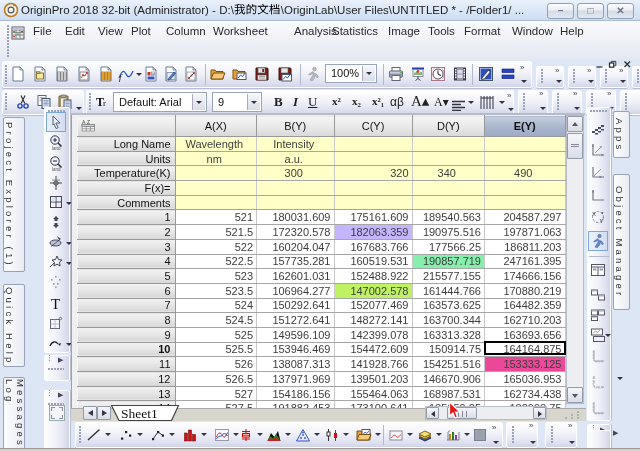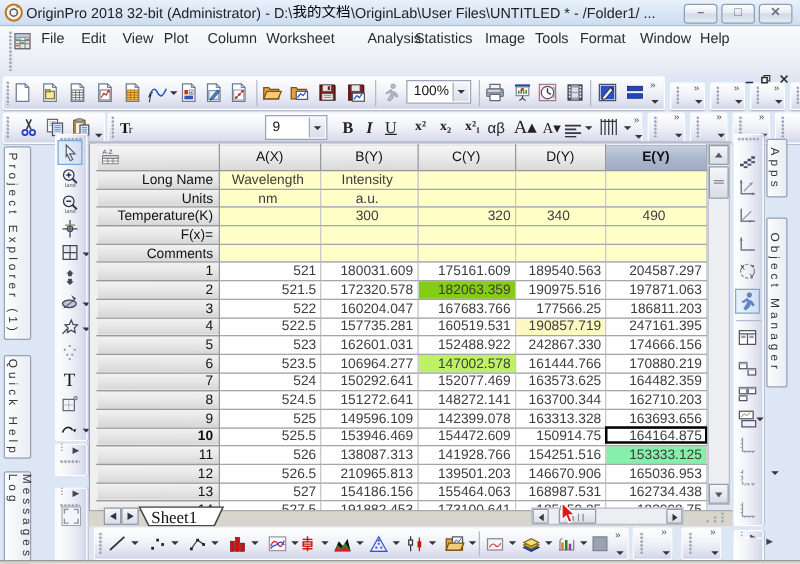--- a/index.html
+++ b/index.html
@@ -267,20 +267,23 @@
         <rect x="7" y="6" width="7" height="8.5" fill="#dce6f8" stroke="#456"></rect>
         <path d="M8.5 8h4M8.5 9.5h4M8.5 11h4M8.5 12.5h4" stroke="#78a" stroke-width="0.7"></path>
       </svg></div>
 <div class="abs dd" style="left:76px;top:107px"></div>
 <div class="abs tbrow" style="left:86px;top:90px;width:428px;height:25px"></div>
 <div class="abs grip hgrip" style="left:89px;top:93px;height:18px"></div>
 <div class="abs" style="left:95px;top:94px;width:16px;height:16px;"><svg width="16" height="16" viewBox="0 0 16 16">
         <text x="1" y="12" font-size="12" font-family="Liberation Serif" fill="#111" font-weight="bold">T</text>
         <text x="8" y="12" font-size="9" font-family="Liberation Serif" fill="#111">r</text>
       </svg></div>
+<div class="abs combo" style="left:113px;top:92px;width:94px;height:20px;padding:3px 0 0 5px">Default: Arial<div class="cdd">
+        <div class="dd"></div>
+      </div></div>
 <div class="abs combo" style="left:212px;top:92px;width:50px;height:20px;padding:3px 0 0 5px">9<div class="cdd">
         <div class="dd"></div>
       </div></div>
 <div class="abs tbtxt" style="left:274px;top:94px;font-size:13px;font-family:&quot;Liberation Serif&quot;;font-weight:bold">B</div>
 <div class="abs tbtxt" style="left:293px;top:94px;font-size:13px;font-family:&quot;Liberation Serif&quot;;font-style:italic;font-weight:bold">I</div>
 <div class="abs tbtxt" style="left:308px;top:94px;font-size:13px;font-family:&quot;Liberation Serif&quot;;text-decoration:underline">U</div>
 <div class="abs tbtxt" style="left:332px;top:95px;font-size:11px;font-family:&quot;Liberation Serif&quot;;font-weight:bold">x²</div>
 <div class="abs tbtxt" style="left:352px;top:95px;font-size:11px;font-family:&quot;Liberation Serif&quot;;font-weight:bold">x₂</div>
 <div class="abs tbtxt" style="left:372px;top:95px;font-size:11px;font-family:&quot;Liberation Serif&quot;;font-weight:bold">x²₁</div>
 <div class="abs tbtxt" style="left:390px;top:95px;font-size:12px">αβ</div>
@@ -477,46 +480,46 @@
           <td class="num" style="background:#fff">521</td>
           <td class="num" style="background:#fff">180031.609</td>
           <td class="num" style="background:#fff">175161.609</td>
           <td class="num" style="background:#fff">189540.563</td>
           <td class="num" style="background:#fff">204587.297</td>
         </tr>
         <tr style="height:14.7px">
           <td class="rh" style="font-size:11px">2</td>
           <td class="num" style="background:#fff">521.5</td>
           <td class="num" style="background:#fff">172320.578</td>
-          <td class="num" style="background:#84cc16">182063.359</td>
+          <td class="num" style="background:#c4b5fd">182063.359</td>
           <td class="num" style="background:#fff">190975.516</td>
           <td class="num" style="background:#fff">197871.063</td>
         </tr>
         <tr style="height:14.7px">
           <td class="rh" style="font-size:11px">3</td>
           <td class="num" style="background:#fff">522</td>
           <td class="num" style="background:#fff">160204.047</td>
           <td class="num" style="background:#fff">167683.766</td>
           <td class="num" style="background:#fff">177566.25</td>
           <td class="num" style="background:#fff">186811.203</td>
         </tr>
         <tr style="height:14.7px">
           <td class="rh" style="font-size:11px">4</td>
           <td class="num" style="background:#fff">522.5</td>
           <td class="num" style="background:#fff">157735.281</td>
           <td class="num" style="background:#fff">160519.531</td>
-          <td class="num" style="background:#fef9c3">190857.719</td>
+          <td class="num" style="background:#86efac">190857.719</td>
           <td class="num" style="background:#fff">247161.395</td>
         </tr>
         <tr style="height:14.7px">
           <td class="rh" style="font-size:11px">5</td>
           <td class="num" style="background:#fff">523</td>
           <td class="num" style="background:#fff">162601.031</td>
           <td class="num" style="background:#fff">152488.922</td>
-          <td class="num" style="background:#fff">242867.330</td>
+          <td class="num" style="background:#fff">215577.155</td>
           <td class="num" style="background:#fff">174666.156</td>
         </tr>
         <tr style="height:14.7px">
           <td class="rh" style="font-size:11px">6</td>
           <td class="num" style="background:#fff">523.5</td>
           <td class="num" style="background:#fff">106964.277</td>
           <td class="num" style="background:#bef264">147002.578</td>
           <td class="num" style="background:#fff">161444.766</td>
           <td class="num" style="background:#fff">170880.219</td>
         </tr>
@@ -551,26 +554,26 @@
           <td class="num" style="background:#fff">154472.609</td>
           <td class="num" style="background:#fff">150914.75</td>
           <td class="num" style="background:#fff">164164.875</td>
         </tr>
         <tr style="height:14.7px">
           <td class="rh" style="font-size:11px">11</td>
           <td class="num" style="background:#fff">526</td>
           <td class="num" style="background:#fff">138087.313</td>
           <td class="num" style="background:#fff">141928.766</td>
           <td class="num" style="background:#fff">154251.516</td>
-          <td class="num" style="background:#86efac">153333.125</td>
+          <td class="num" style="background:#ec4899">153333.125</td>
         </tr>
         <tr style="height:14.7px">
           <td class="rh" style="font-size:11px">12</td>
           <td class="num" style="background:#fff">526.5</td>
-          <td class="num" style="background:#fff">210965.813</td>
+          <td class="num" style="background:#fff">137971.969</td>
           <td class="num" style="background:#fff">139501.203</td>
           <td class="num" style="background:#fff">146670.906</td>
           <td class="num" style="background:#fff">165036.953</td>
         </tr>
         <tr style="height:14.7px">
           <td class="rh" style="font-size:11px">13</td>
           <td class="num" style="background:#fff">527</td>
           <td class="num" style="background:#fff">154186.156</td>
           <td class="num" style="background:#fff">155464.063</td>
           <td class="num" style="background:#fff">168987.531</td>

